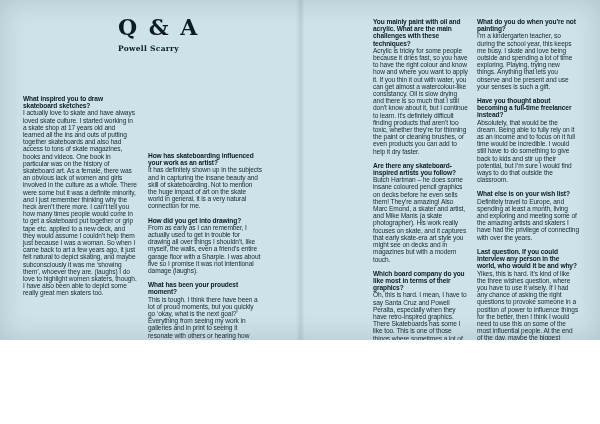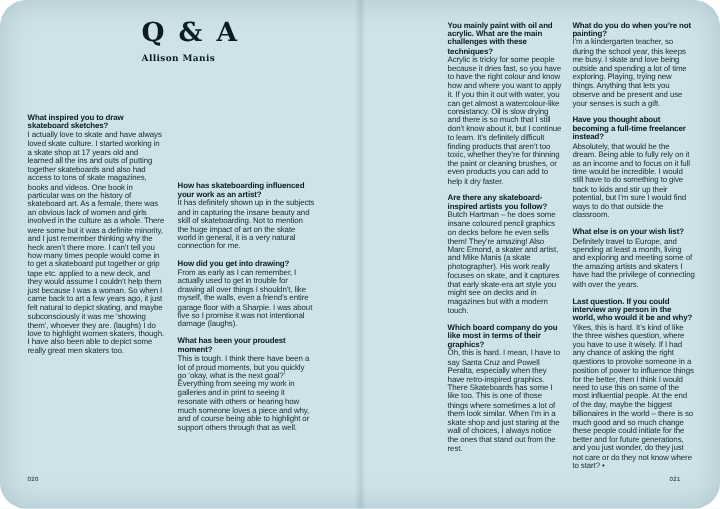--- a/index.html
+++ b/index.html
@@ -1,23 +1,22 @@
 <!DOCTYPE html>
 <html><head>
 <meta charset="utf-8">
 <style>
   html, body { margin: 0; padding: 0; }
   .spread {
     position: relative;
     width: 600px;
-    height: 424px;
+    height: 340px;
     overflow: hidden;
     font-family: "Liberation Sans", sans-serif;
     box-shadow: inset 0 0 26px rgba(60,85,95,0.22);
-    border-radius: 22px;
   }
   .spine {
     position: absolute;
     left: 296px; top: 0;
     width: 9px; height: 100%;
     background: linear-gradient(90deg, rgba(0,0,0,0) 0%, rgba(20,40,50,0.10) 50%, rgba(0,0,0,0) 100%);
   }
   .title-block { position: absolute; left: 118px; top: 16px; }
   .title {
     font-family: "DejaVu Serif", serif;
@@ -58,21 +57,21 @@
 </style>
 </head>
 <body>
 
 <div class="spread" id="spread" style="background: rgb(206, 226, 233); color: rgb(23, 38, 47);">
 
   <div class="spine"></div>
 
   <div class="title-block">
     <div class="title" style="color: rgb(13, 27, 36);">Q &amp; A</div>
-    <div class="author" style="color: rgb(13, 27, 36);">Allison Manis</div>
+    <div class="author" style="color: rgb(13, 27, 36);">Powell Scarry</div>
   </div>
 
   <div class="col" id="col1">
     <div class="qa">
       <div class="q" style="color: rgb(13, 27, 36);">What inspired you to draw skateboard sketches?</div>
       <div class="a">I actually love to skate and have always loved skate culture. I started working in a skate shop at 17 years old and learned all the ins and outs of putting together skateboards and also had access to tons of skate magazines, books and videos. One book in particular was on the history of skateboard art. As a female, there was an obvious lack of women and girls involved in the culture as a whole. There were some but it was a definite minority, and I just remember thinking why the heck aren’t there more. I can’t tell you how many times people would come in to get a skateboard put together or grip tape etc. applied to a new deck, and they would assume I couldn’t help them just because I was a woman. So when I came back to art a few years ago, it just felt natural to depict skating, and maybe subconsciously it was me ‘showing them’, whoever they are. (laughs) I do love to highlight women skaters, though. I have also been able to depict some really great men skaters too.</div>
     </div>
   </div>
 
   <div class="col" id="col2">

